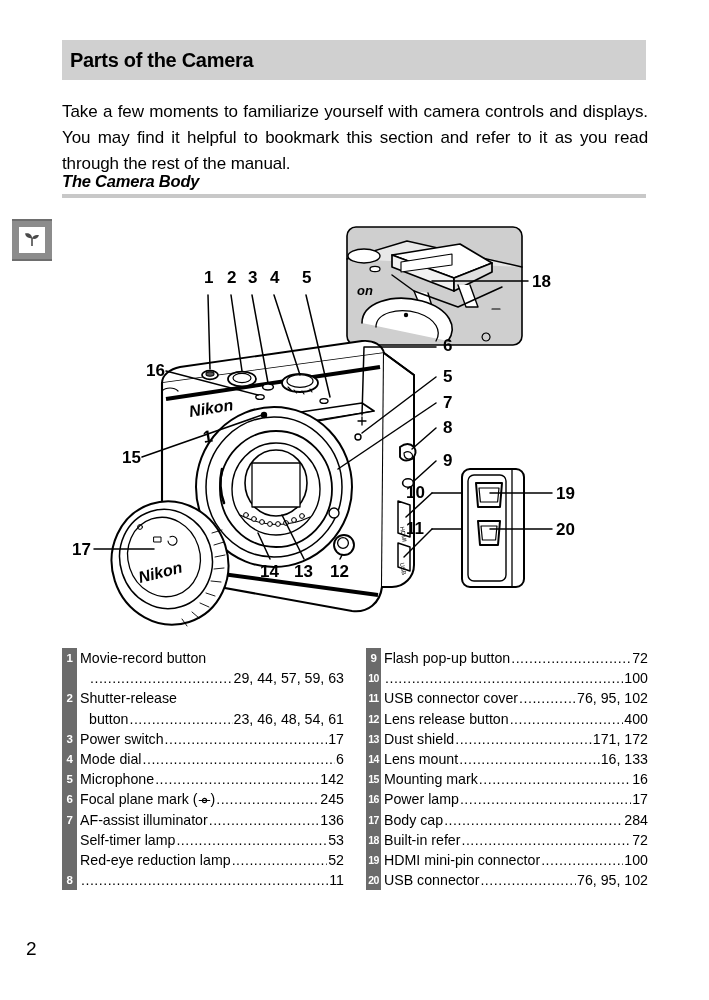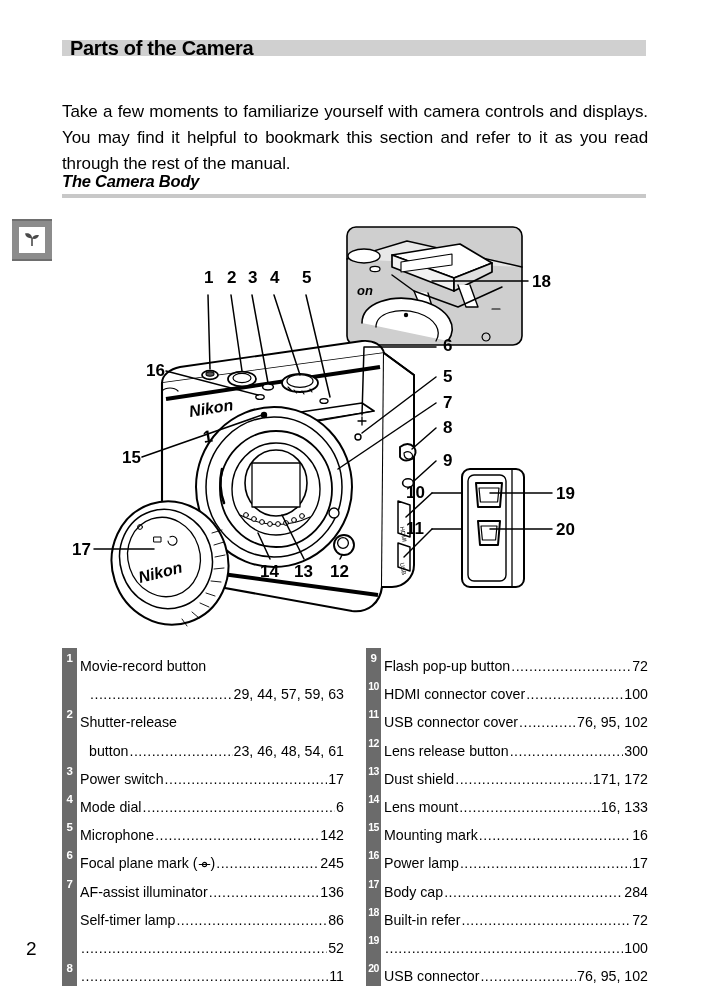--- a/index.html
+++ b/index.html
@@ -38,21 +38,21 @@
     align-items: center;
     justify-content: center;
   }
 
   
   .chapter-head {
     position: absolute;
     left: 62px;
     top: 40px;
     width: 584px;
-    height: 16px;
+    height: 40px;
     background: #d0d0d0;
     display: flex;
     align-items: center;
   }
   .chapter-head-text {
     font-size: 20px;
     font-weight: bold;
     letter-spacing: -0.3px;
     padding-left: 8px;
   }
@@ -127,21 +127,20 @@
   }
   .badge.wide { font-size: 10.5px; }
   .badge.blank { color: transparent; }
   .part-text {
     flex: 1;
     padding-left: 3px;
     white-space: nowrap;
     overflow: hidden;
     display: flex;
     align-items: center;
-    margin-top: 8px;
   }
   .part-label { flex: 0 0 auto; }
   .leader {
     flex: 1 1 auto;
     overflow: hidden;
     white-space: nowrap;
     letter-spacing: 0.5px;
     font-size: 14.2px;
     margin: 0 1px;
   }
@@ -467,26 +466,27 @@
           <span class="part-label">AF-assist illuminator</span>
           <span class="leader"> ..........................................................................................</span>
           <span class="part-page">136</span>
         </span>
       </div>
       <div class="part-row">
         <span class="badge blank">&nbsp;</span>
         <span class="part-text">
           <span class="part-label">Self-timer lamp</span>
           <span class="leader"> ..........................................................................................</span>
-          <span class="part-page">86</span>
+          <span class="part-page">53</span>
         </span>
       </div>
       <div class="part-row">
         <span class="badge blank">&nbsp;</span>
         <span class="part-text">
+          <span class="part-label">Red-eye reduction lamp</span>
           <span class="leader"> ..........................................................................................</span>
           <span class="part-page">52</span>
         </span>
       </div>
       <div class="part-row">
         <span class="badge">8</span>
         <span class="part-text">
           <span class="leader"> ..........................................................................................</span>
           <span class="part-page">11</span>
         </span>
@@ -497,39 +497,38 @@
         <span class="badge">9</span>
         <span class="part-text">
           <span class="part-label">Flash pop-up button</span>
           <span class="leader"> ..........................................................................................</span>
           <span class="part-page">72</span>
         </span>
       </div>
       <div class="part-row">
         <span class="badge wide">10</span>
         <span class="part-text">
-          <span class="part-label">HDMI connector cover</span>
           <span class="leader"> ..........................................................................................</span>
           <span class="part-page">100</span>
         </span>
       </div>
       <div class="part-row">
         <span class="badge wide">11</span>
         <span class="part-text">
           <span class="part-label">USB connector cover</span>
           <span class="leader"> ..........................................................................................</span>
           <span class="part-page">76, 95, 102</span>
         </span>
       </div>
       <div class="part-row">
         <span class="badge wide">12</span>
         <span class="part-text">
           <span class="part-label">Lens release button</span>
           <span class="leader"> ..........................................................................................</span>
-          <span class="part-page">300</span>
+          <span class="part-page">400</span>
         </span>
       </div>
       <div class="part-row">
         <span class="badge wide">13</span>
         <span class="part-text">
           <span class="part-label">Dust shield</span>
           <span class="leader"> ..........................................................................................</span>
           <span class="part-page">171, 172</span>
         </span>
       </div>
@@ -569,20 +568,21 @@
         <span class="badge wide">18</span>
         <span class="part-text">
           <span class="part-label">Built-in refer</span>
           <span class="leader"> ..........................................................................................</span>
           <span class="part-page">72</span>
         </span>
       </div>
       <div class="part-row">
         <span class="badge wide">19</span>
         <span class="part-text">
+          <span class="part-label">HDMI mini-pin connector</span>
           <span class="leader"> ..........................................................................................</span>
           <span class="part-page">100</span>
         </span>
       </div>
       <div class="part-row">
         <span class="badge wide">20</span>
         <span class="part-text">
           <span class="part-label">USB connector</span>
           <span class="leader"> ..........................................................................................</span>
           <span class="part-page">76, 95, 102</span>

